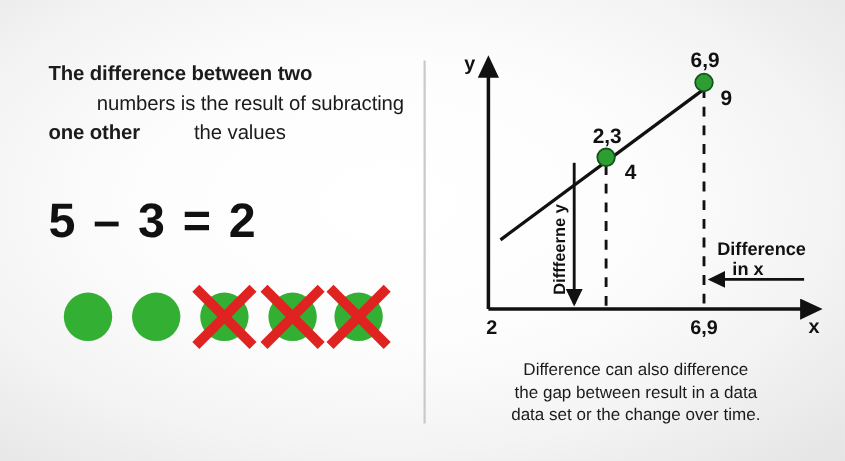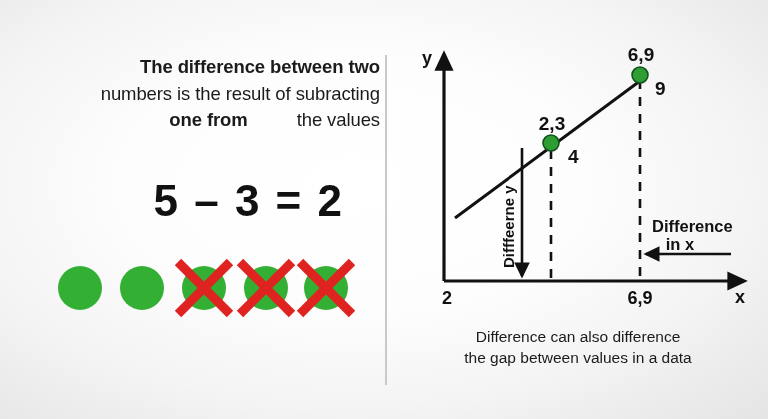--- a/index.html
+++ b/index.html
@@ -29,30 +29,29 @@
   }
   #headline {
     position: absolute;
     left: 44px;
     top: 54px;
     width: 336px;
     font-size: 18.5px;
     line-height: 26.5px;
     color: #1b1b1b;
     letter-spacing: -0.1px;
-    text-align: right;
   }
   #headline .b { font-weight: bold; }
   #headline .n { font-weight: normal; margin-left: 44px; }
   #equation {
     position: absolute;
     left: 44px;
     top: 176px;
     width: 300px;
-    text-align: right;
+    text-align: left;
     font-size: 44px;
     font-weight: bold;
     color: #111111;
     letter-spacing: 2px;
     white-space: pre;
   }
   #dots-row {
     position: absolute;
     left: 58px;
     top: 266px;
@@ -114,21 +113,21 @@
 </head>
 <body>
 
 <div id="stage">
 
   <div id="left-panel">
 
     <div id="headline">
       <span class="b">The difference between two</span><br>
       <span class="n">numbers is the result of subracting</span><br>
-      <span class="b">one from</span><span class="n"> the values</span>
+      <span class="b">one other</span><span class="n"> the values</span>
     </div>
 
     <div id="equation">5 – 3 = 2</div>
 
     <div id="dots-row">
 
       <div class="dot-cell" style="left:0px;">
         <div class="dot" style="background:#33b033;"></div>
       </div>
 
@@ -204,17 +203,18 @@
       <text class="pt-label" x="166" y="130" font-size="19" text-anchor="middle">2,3</text>
       <text class="pt-label" x="182" y="163" font-size="19">4</text>
 
       <circle cx="254" cy="75" r="8" fill="#2f9e32" stroke="#14521e" stroke-width="1.6"></circle>
       <text class="pt-label" x="255" y="61" font-size="19" text-anchor="middle">6,9</text>
       <text class="pt-label" x="269" y="95" font-size="19">9</text>
     </svg>
 
     <div id="caption">
       <span>Difference can also difference</span><br>
-      <span>the gap between values in a data</span><br>
+      <span>the gap between result in a data</span><br>
+      <span>data set or the change over time.</span>
     </div>
   </div>
 
 </div>
 
 </body></html>

